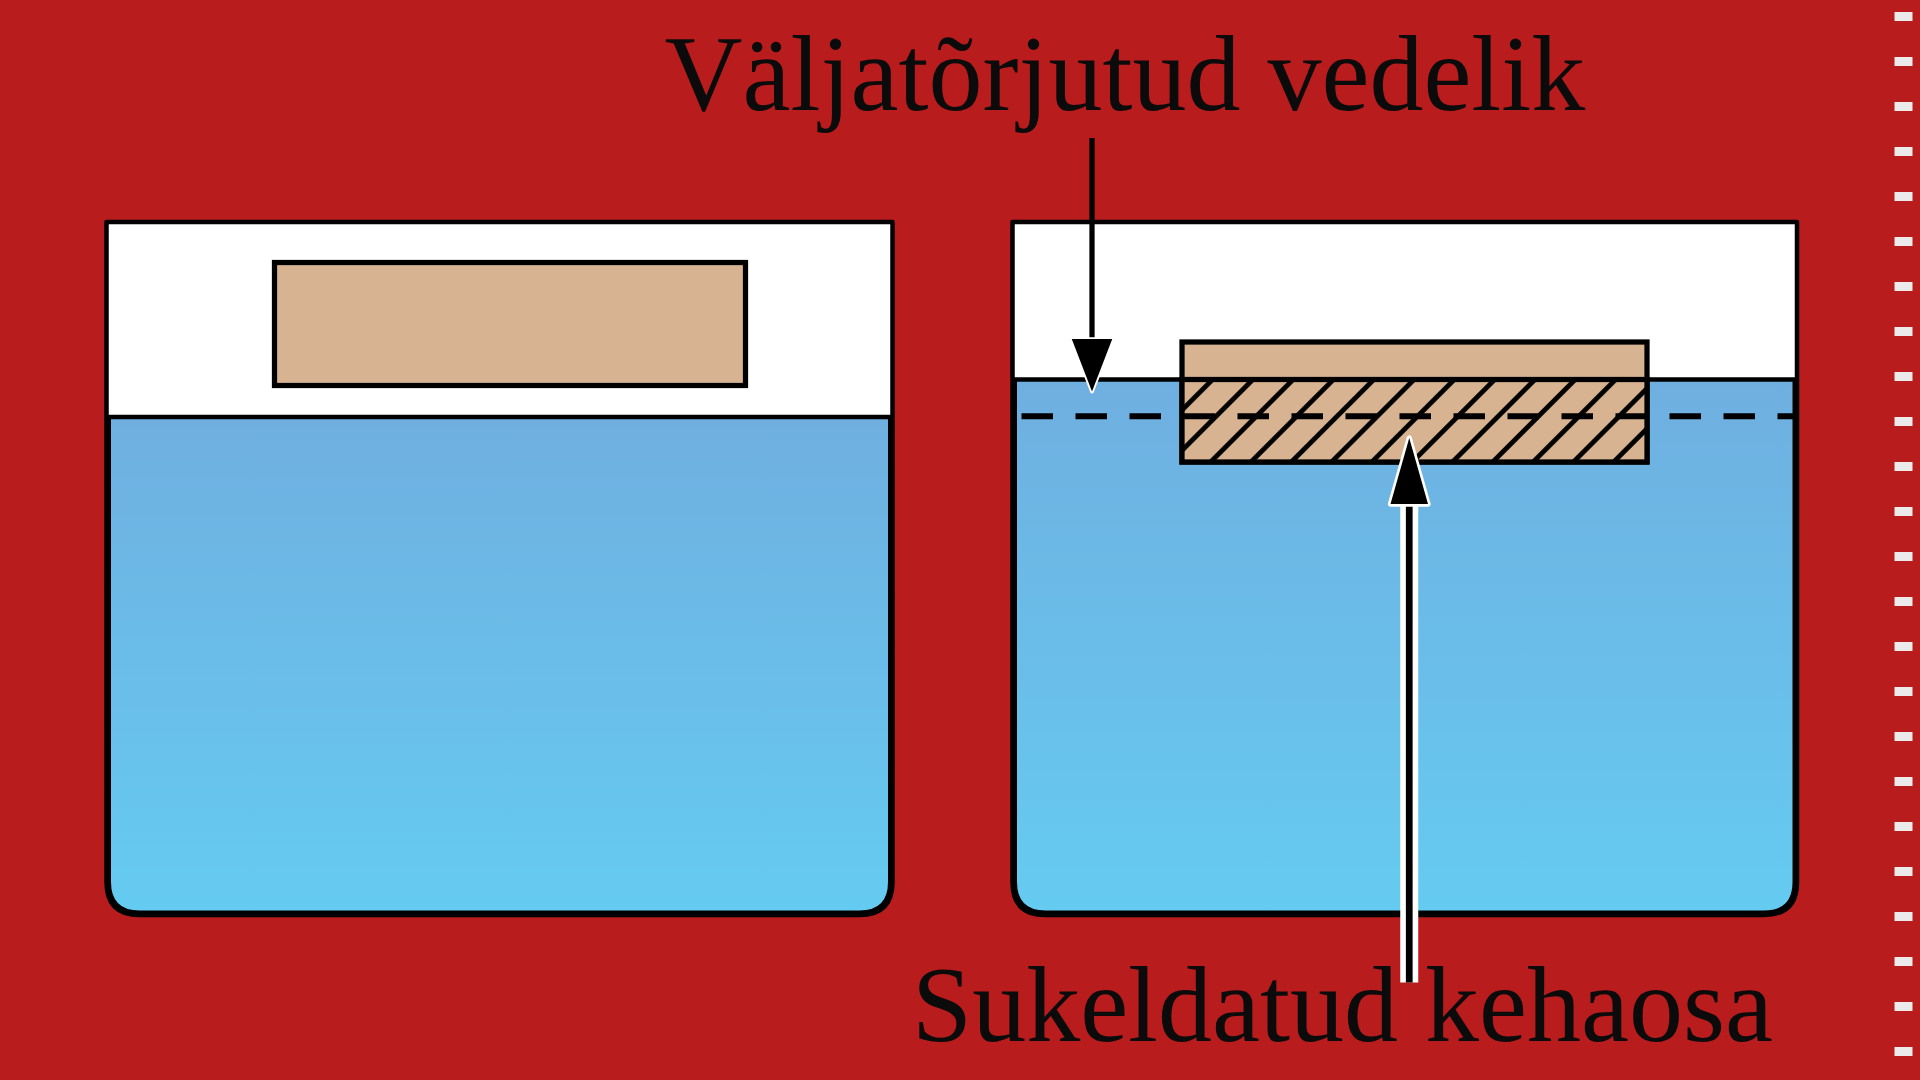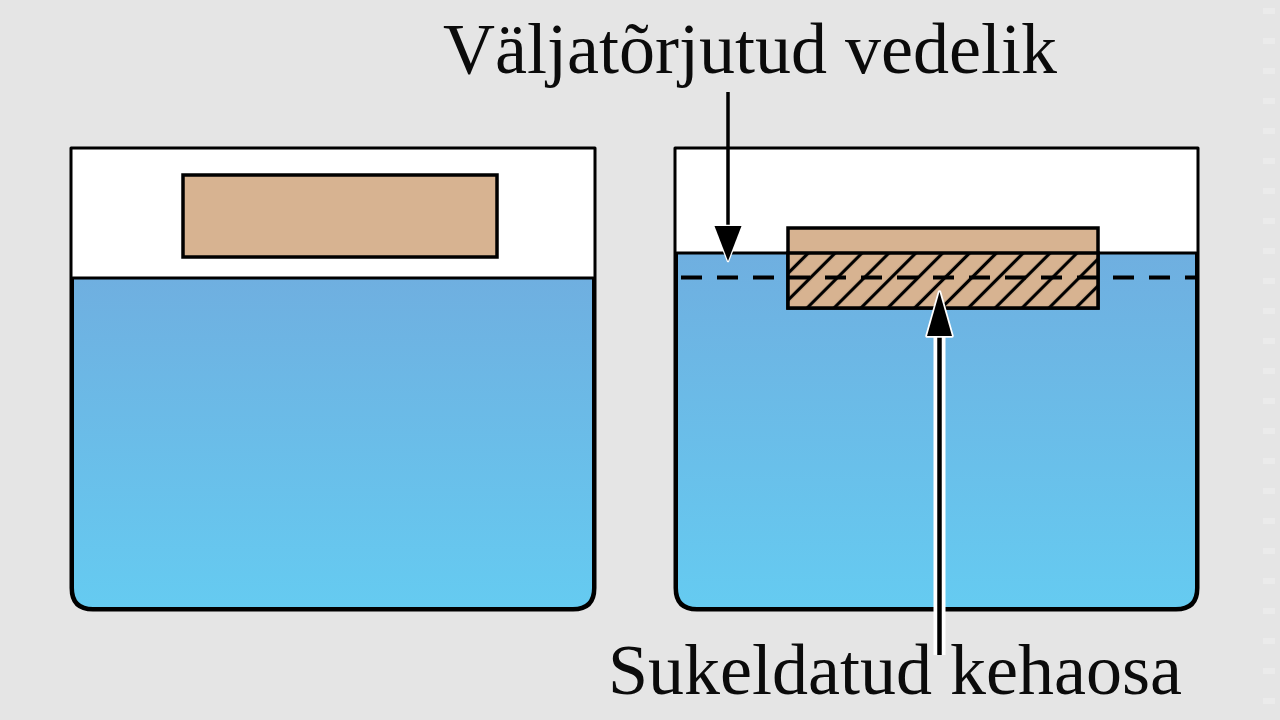--- a/index.html
+++ b/index.html
@@ -4,21 +4,21 @@
 <style>
   html, body {
     margin: 0;
     padding: 0;
     background: #ffffff;
   }
   .stage {
     position: relative;
     width: 1280px;
     height: 720px;
-    background: #e5e5e5;
+    background: #b91c1c;
     overflow: hidden;
   }
   svg { display: block; }
   .label {
     font-family: "Liberation Serif", "DejaVu Serif", serif;
     font-size: 72px;
     fill: #0b0b0b;
   }
 </style>
 </head>

